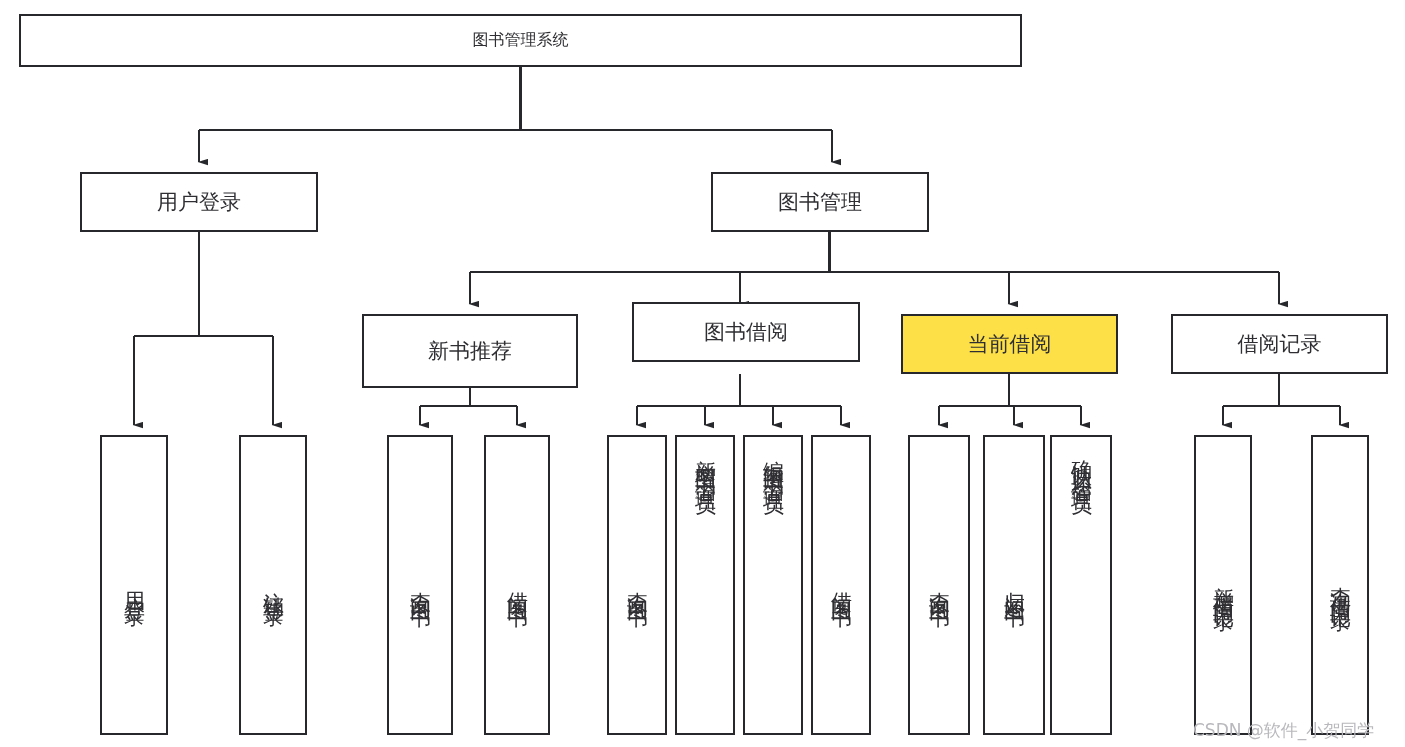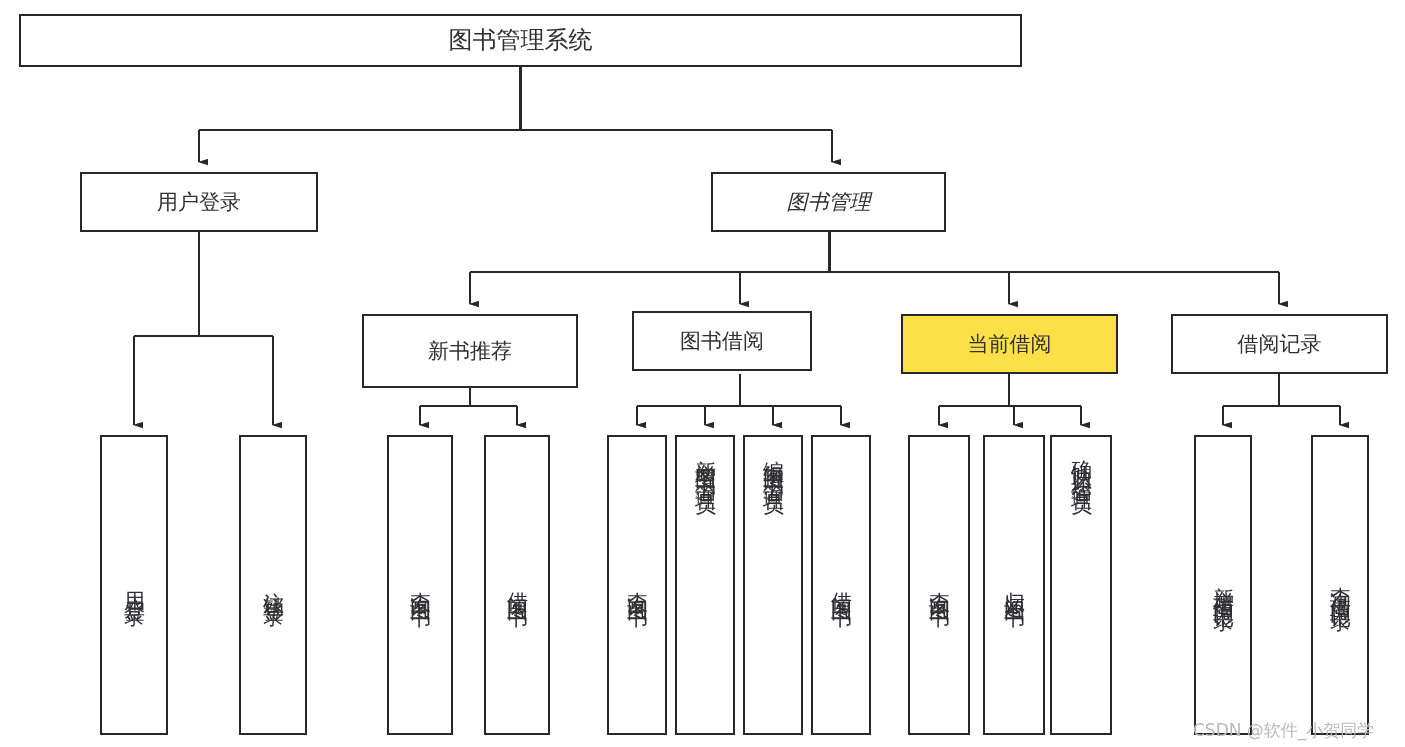--- a/index.html
+++ b/index.html
@@ -39,21 +39,21 @@
     color: #2f2f33;
     line-height: 1.18;
     text-align: center;
     white-space: nowrap;
   }
   
   .node.horizontal .node-label {
     font-size: 21px;
   }
   .node.root .node-label {
-    font-size: 24px;
+    font-size: 16px;
   }
   
   .node.vertical {
     align-items: flex-start;
     justify-content: center;
     padding-top: 6px;
   }
   .node.vertical .node-label {
     writing-mode: vertical-rl;
     text-orientation: upright;
@@ -129,28 +129,28 @@
     </g>
   </svg>
 
   <div class="node horizontal root" style="left: 19px; top: 14px; width: 1003px; height: 53px; border-color: rgb(38, 40, 43); background: rgb(255, 255, 255);">
     <span class="node-label" style="color: rgb(47, 47, 51);">图书管理系统</span>
   </div>
 
   <div class="node horizontal" style="left: 80px; top: 172px; width: 238px; height: 60px; border-color: rgb(38, 40, 43); background: rgb(255, 255, 255);">
     <span class="node-label" style="color: rgb(47, 47, 51);">用户登录</span>
   </div>
-  <div class="node horizontal" style="left: 711px; top: 172px; width: 235px; height: 60px; border-color: rgb(38, 40, 43); background: rgb(255, 255, 255); font-style: italic;">
+  <div class="node horizontal" style="left: 711px; top: 172px; width: 218px; height: 60px; border-color: rgb(38, 40, 43); background: rgb(255, 255, 255);">
     <span class="node-label" style="color: rgb(47, 47, 51);">图书管理</span>
   </div>
 
   <div class="node horizontal" style="left: 362px; top: 314px; width: 216px; height: 74px; border-color: rgb(38, 40, 43); background: rgb(255, 255, 255);">
     <span class="node-label" style="color: rgb(47, 47, 51);">新书推荐</span>
   </div>
-  <div class="node horizontal" style="left: 632px; top: 311px; width: 180px; height: 60px; border-color: rgb(38, 40, 43); background: rgb(255, 255, 255);">
+  <div class="node horizontal" style="left: 632px; top: 302px; width: 228px; height: 60px; border-color: rgb(38, 40, 43); background: rgb(255, 255, 255);">
     <span class="node-label" style="color: rgb(47, 47, 51);">图书借阅</span>
   </div>
   <div class="node horizontal" style="left: 901px; top: 314px; width: 217px; height: 60px; border-color: rgb(38, 40, 43); background: #fde047;">
     <span class="node-label" style="color: rgb(47, 47, 51);">当前借阅</span>
   </div>
   <div class="node horizontal" style="left: 1171px; top: 314px; width: 217px; height: 60px; border-color: rgb(38, 40, 43); background: rgb(255, 255, 255);">
     <span class="node-label" style="color: rgb(47, 47, 51);">借阅记录</span>
   </div>
 
   <div class="node vertical centered" style="left: 100px; top: 435px; width: 68px; height: 300px; border-color: rgb(38, 40, 43); background: rgb(255, 255, 255);">

